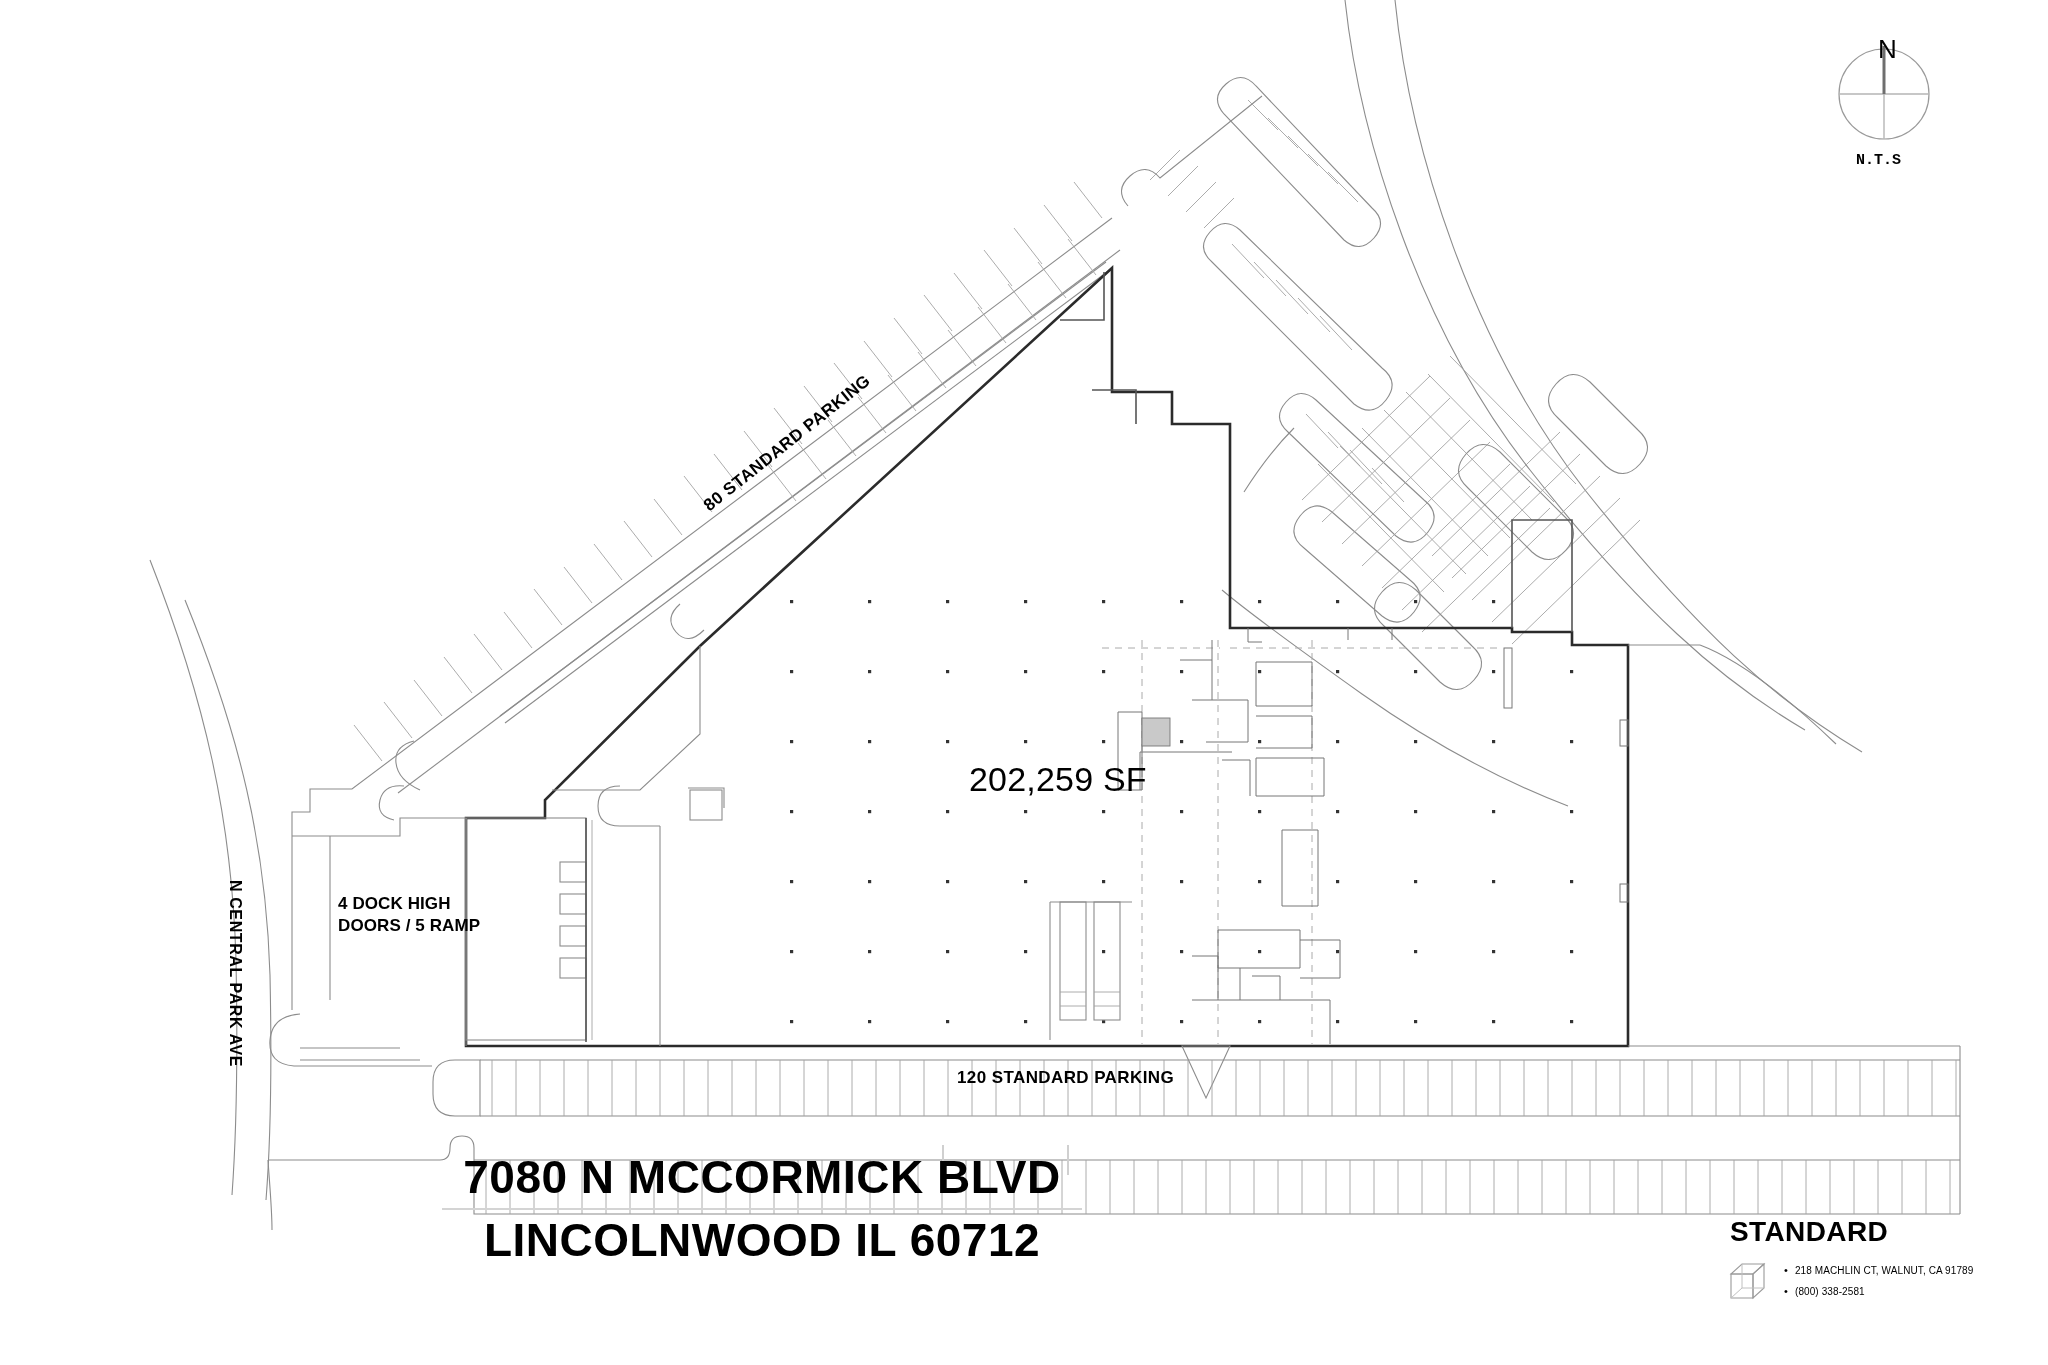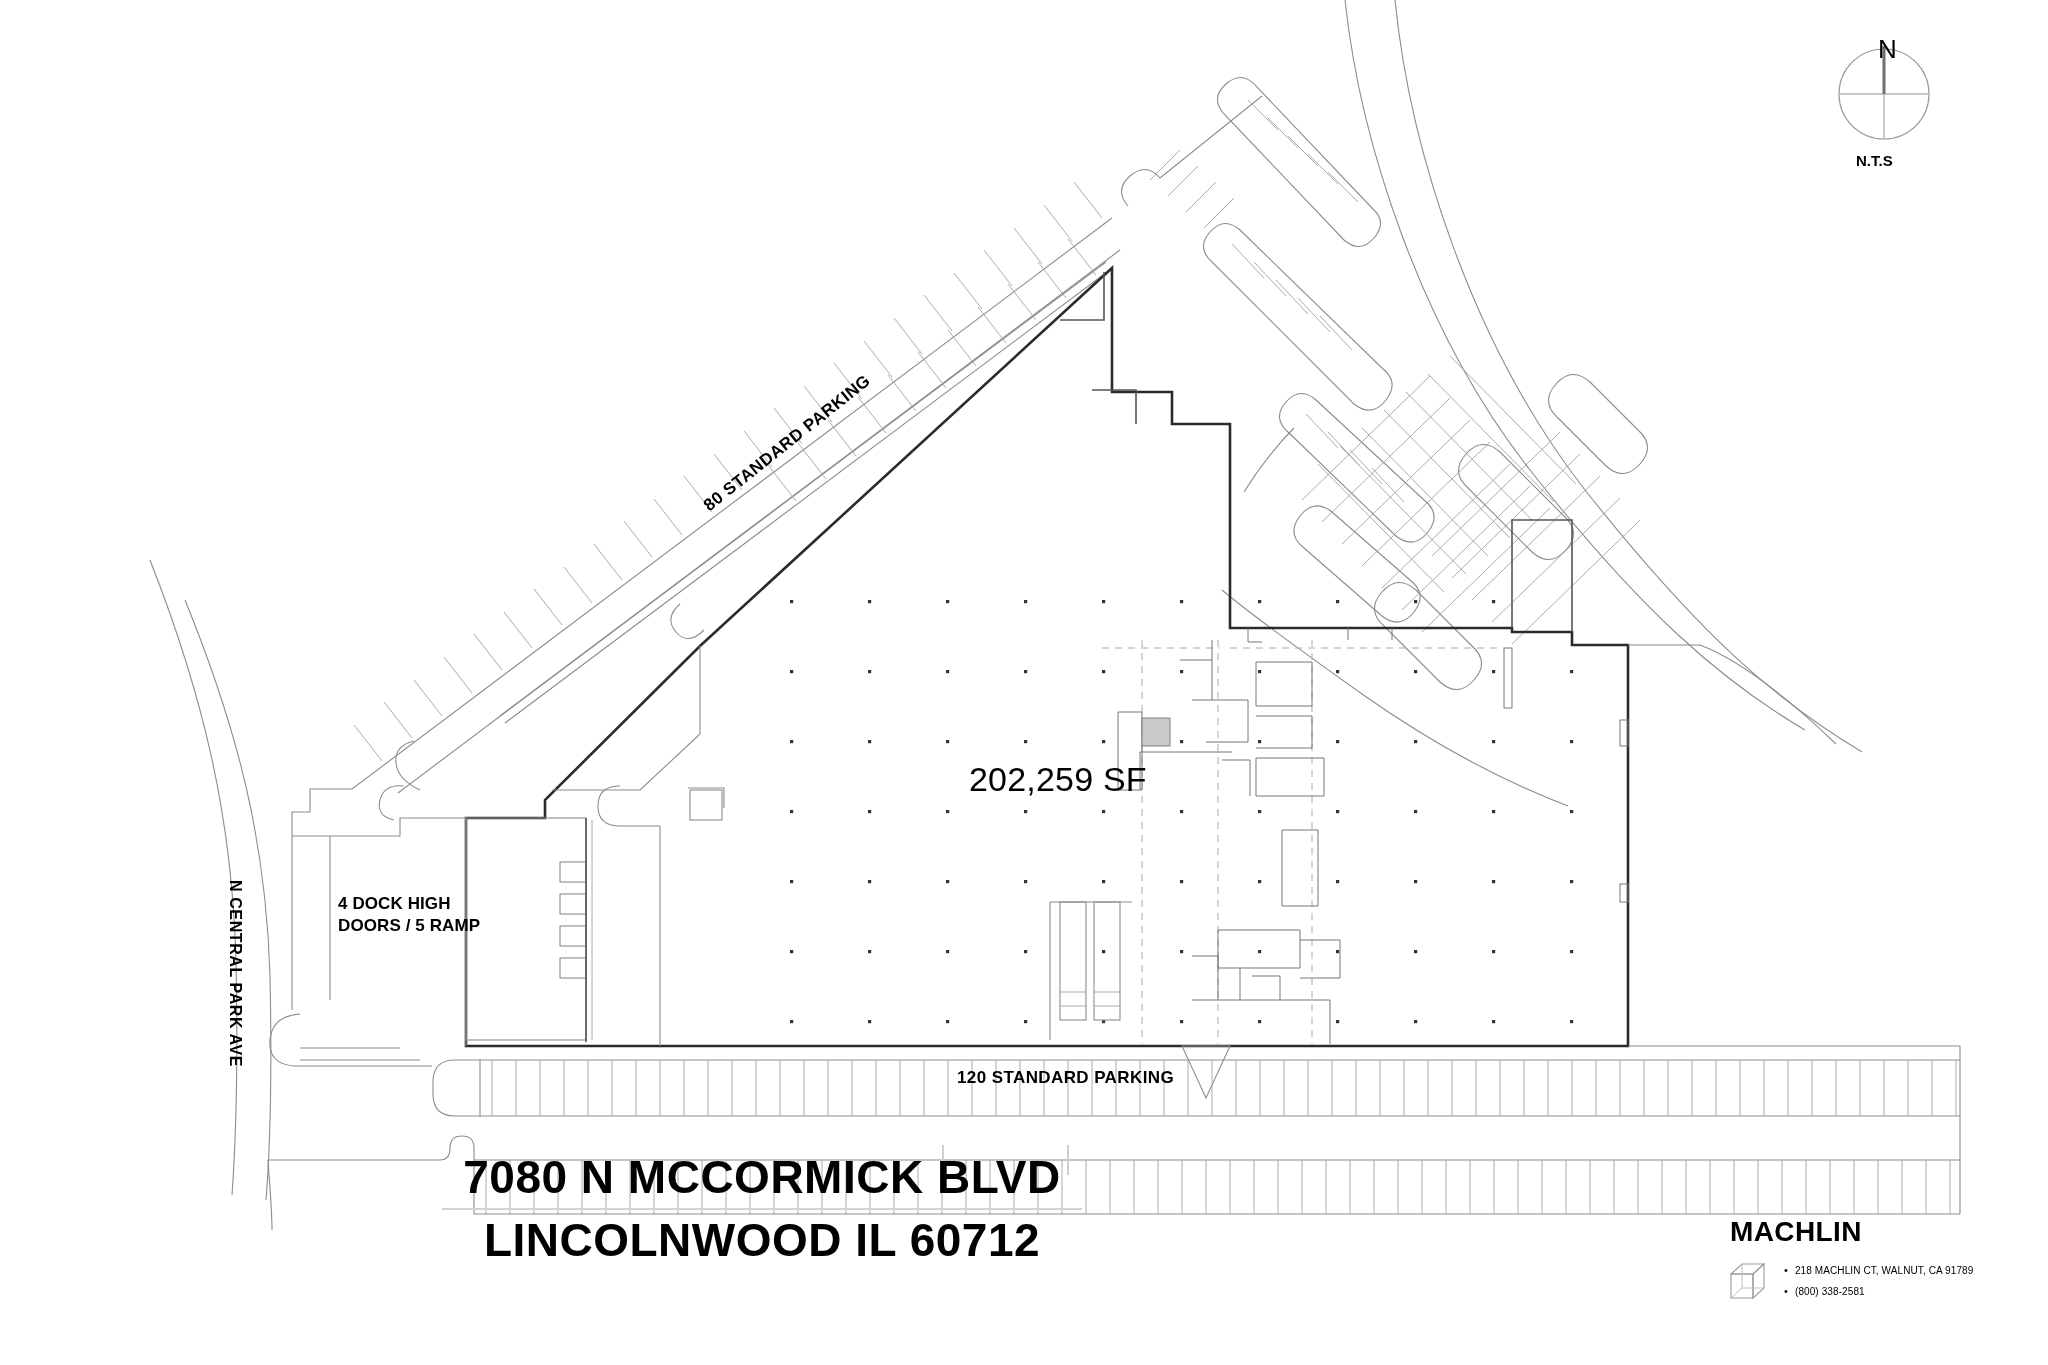--- a/index.html
+++ b/index.html
@@ -103,21 +103,21 @@
     font-size: 26px;
     font-weight: normal;
     font-family: "Liberation Sans", sans-serif;
   }
   #compass .nts-letter {
     position: absolute;
     left: 28px;
     top: 118px;
     font-size: 15px;
     font-weight: bold;
-    font-family: Liberation Sans, sans-serif;
+    font-family: Liberation Mono, monospace;
   }
 
   
   #title-block {
     position: absolute;
     left: 0;
     top: 1150px;
     width: 1430px;
     text-align: center;
     margin-left: 47px;
@@ -709,21 +709,21 @@
     <div class="nts-letter">N.T.S</div>
   </div>
 
   <div id="title-block">
     <div id="title-line1">7080 N MCCORMICK BLVD</div>
     <div id="title-rule"></div>
     <div id="title-line2">LINCOLNWOOD IL 60712</div>
   </div>
 
   <div id="brand">
-    <div id="brand-name">MACHLIN</div>
+    <div id="brand-name">STANDARD</div>
     <div id="brand-body">
       <svg id="brand-cube" viewBox="0 0 46 42">
         <polygon points="3,14 25,14 25,38 3,38" fill="none" stroke="#9a9a9a" stroke-width="1.1"></polygon>
         <polygon points="3,14 14,4 36,4 25,14" fill="none" stroke="#9a9a9a" stroke-width="1.1"></polygon>
         <polygon points="25,14 36,4 36,28 25,38" fill="none" stroke="#9a9a9a" stroke-width="1.1"></polygon>
         <line x1="14" y1="4" x2="14" y2="28" stroke="#c0c0c0" stroke-width="1"></line>
         <line x1="14" y1="28" x2="36" y2="28" stroke="#c0c0c0" stroke-width="1"></line>
         <line x1="3" y1="38" x2="14" y2="28" stroke="#c0c0c0" stroke-width="1"></line>
       </svg>
       <div id="brand-contact">

